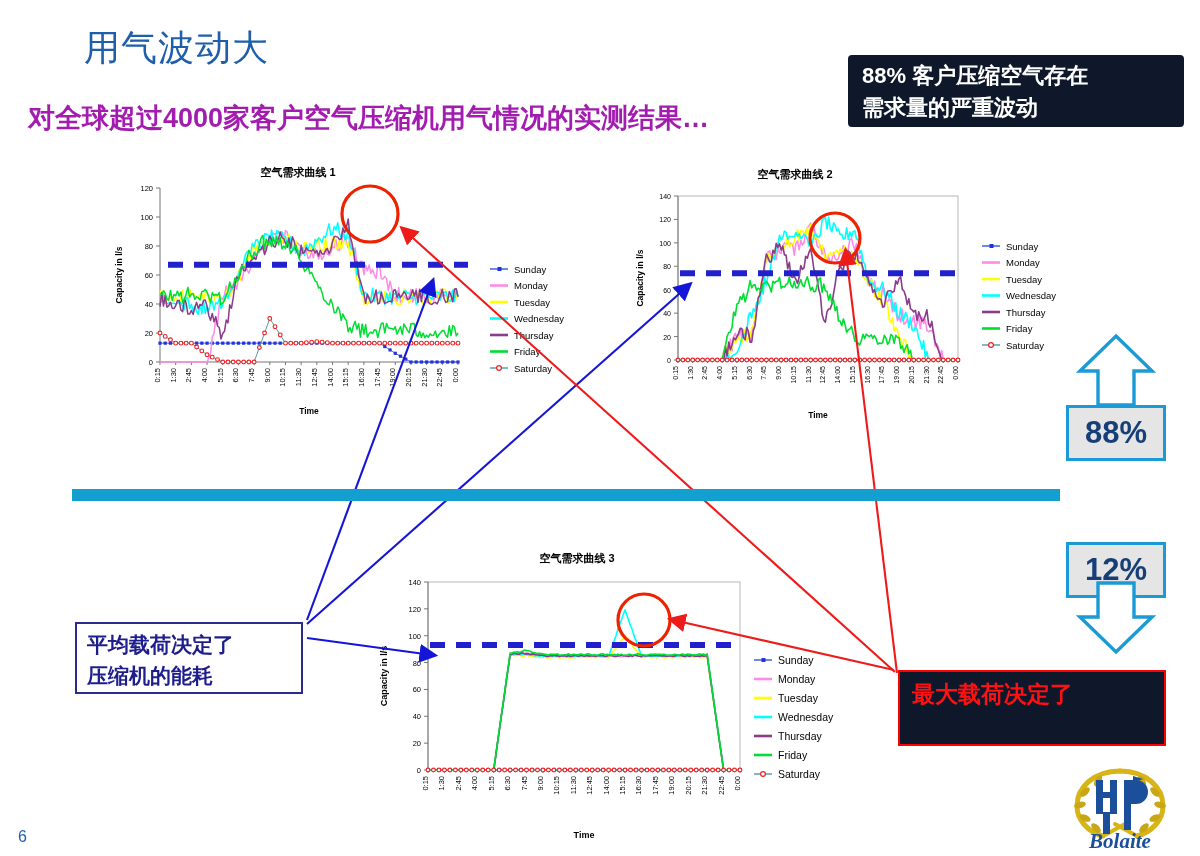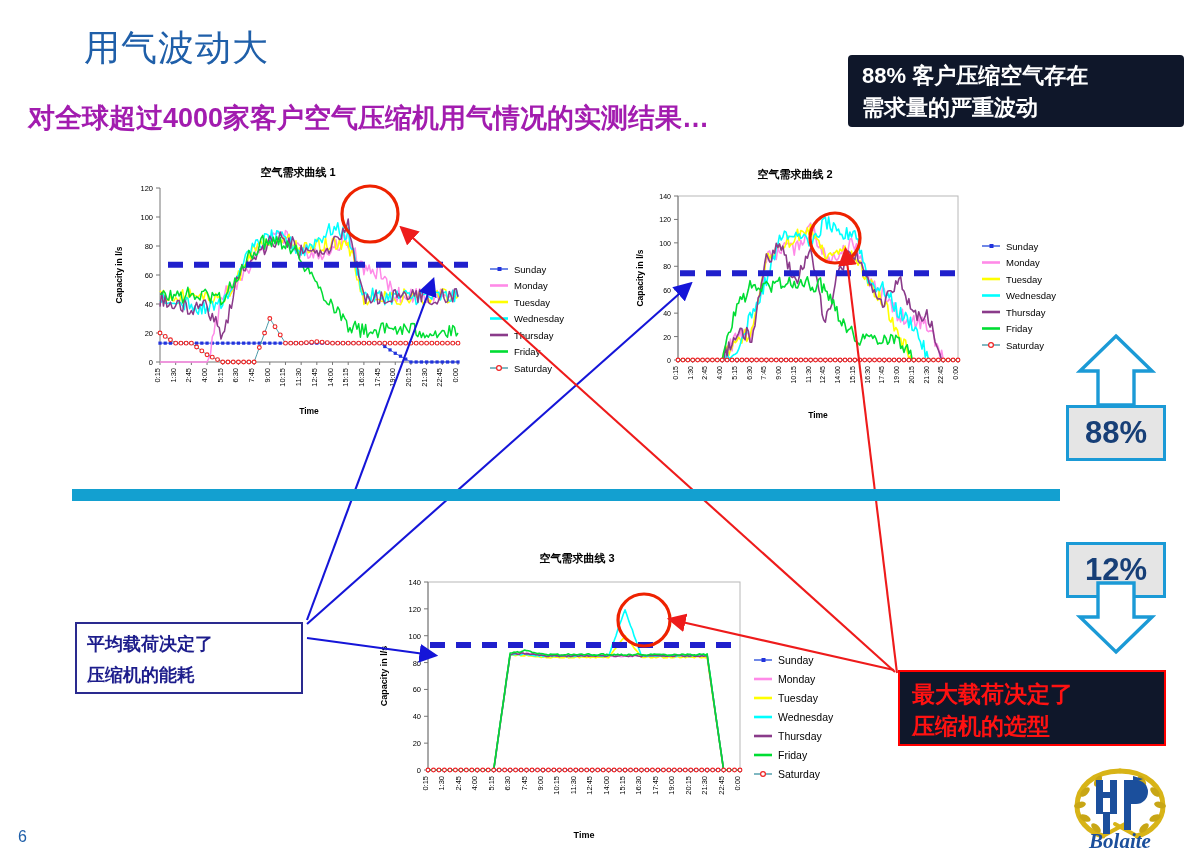--- a/index.html
+++ b/index.html
@@ -48,21 +48,21 @@
   .pct-88{top:72px;}
   .pct-12{top:209px;}
   .arrow-up{position:absolute;left:14px;top:0;width:80px;height:74px;}
   .arrow-dn{position:absolute;left:14px;top:248px;width:80px;height:74px;}
 
   
   .box-blue{
     position:absolute;left:75px;top:622px;width:228px;height:72px;
     border:2px solid #2a2a8f;background:#fff;box-sizing:border-box;
     padding:5px 0 0 10px;
-    color:#1d1d8c;font-size:18px;font-weight:bold;line-height:31px;
+    color:#1d1d8c;font-size:21px;font-weight:bold;line-height:31px;
   }
   .box-red{
     position:absolute;left:898px;top:670px;width:268px;height:76px;
     border:2px solid #ff0000;background:#0f172a;box-sizing:border-box;
     padding:6px 0 0 12px;
     color:#ff1111;font-size:23px;font-weight:bold;line-height:32px;
   }
   .box-blue div,.box-red div{white-space:nowrap;}
 
   
@@ -752,21 +752,20 @@
       <path d="M40,71 L76,36 L58,36 L58,2 L22,2 L22,36 L4,36 Z" fill="#ffffff" stroke="#1b9ad6" stroke-width="3.4" stroke-linejoin="miter"></path>
     </svg>
   </div>
 
   <div class="box-blue">
     <div>平均载荷决定了</div>
     <div>压缩机的能耗</div>
   </div>
   <div class="box-red">
     <div>最大载荷决定了</div>
-    <div>压缩机的选型</div>
   </div>
 
   <div class="pagenum">6</div>
 
   <svg class="logo" viewBox="0 0 130 90">
     <g>
       <path d="M65,9 C38,9 22,26 22,44 C22,58 33,70 48,74" fill="none" stroke="#d8b417" stroke-width="5" stroke-linecap="round"></path>
       <path d="M65,9 C92,9 108,26 108,44 C108,58 97,70 82,74" fill="none" stroke="#d8b417" stroke-width="5" stroke-linecap="round"></path>
       <path d="M48,74 L70,62 M82,74 L60,62" stroke="#d8b417" stroke-width="4" stroke-linecap="round"></path>
       <g fill="#c8a615">

